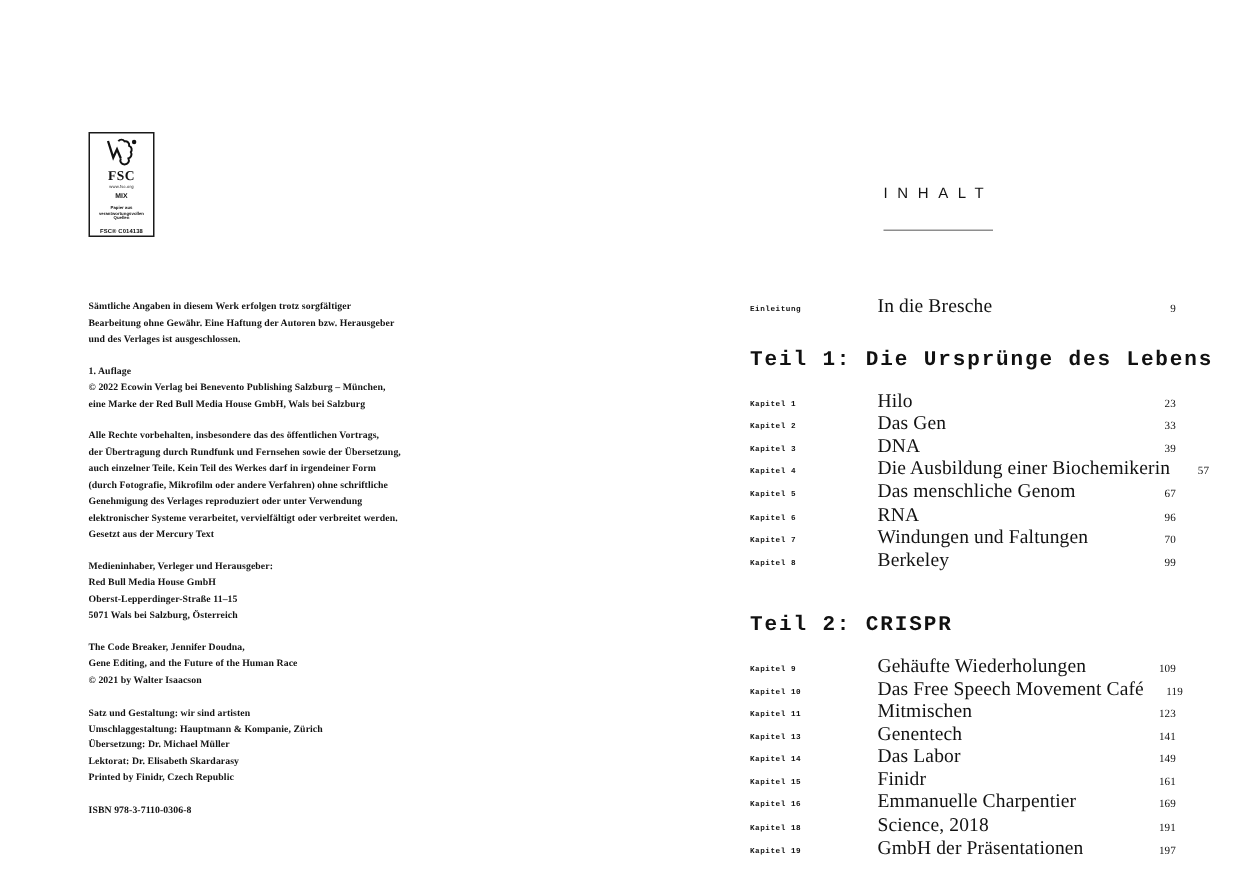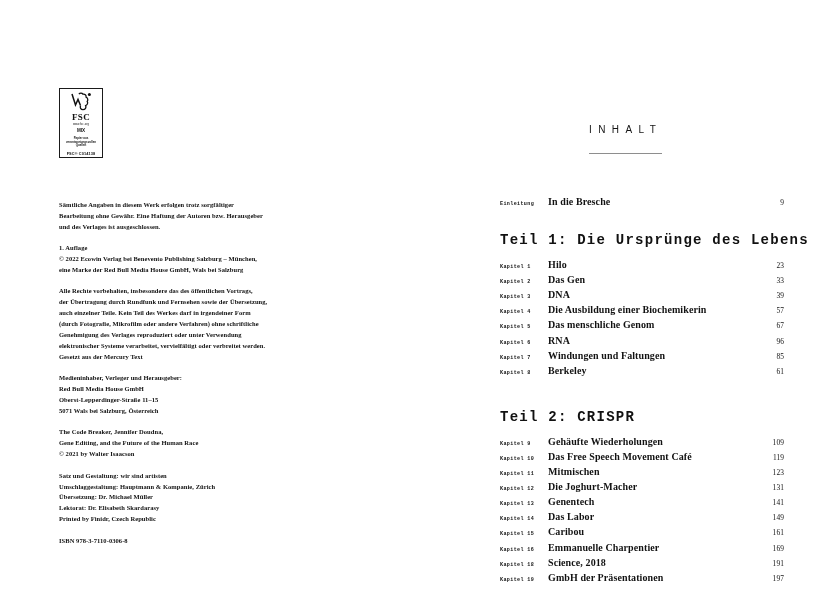--- a/index.html
+++ b/index.html
@@ -156,25 +156,26 @@
     font-size: 5.1px;
     font-weight: 700;
     letter-spacing: 0.35px;
     color: #141414;
     white-space: nowrap;
     transform: translateY(-0.5px);
   }
   .toc-row .chap-title {
     flex: 1 1 auto;
     font-family: "Liberation Serif", serif;
-    font-size: 10px;
-    font-weight: 700;
+    font-size: 13px;
+    font-weight: 400;
     color: #121212;
     white-space: nowrap;
     letter-spacing: 0.1px;
+    margin-left: 37px;
   }
   .toc-row .chap-page {
     flex: 0 0 26px;
     text-align: right;
     font-family: "Liberation Serif", serif;
     font-size: 7.4px;
     font-weight: 400;
     color: #121212;
     letter-spacing: 0.1px;
   }
@@ -309,26 +310,26 @@
         <span class="chap-page">67</span>
       </div>
       <div class="toc-row">
         <span class="num-label">Kapitel 6</span>
         <span class="chap-title">RNA</span>
         <span class="chap-page">96</span>
       </div>
       <div class="toc-row">
         <span class="num-label">Kapitel 7</span>
         <span class="chap-title">Windungen und Faltungen</span>
-        <span class="chap-page">85</span>
+        <span class="chap-page">70</span>
       </div>
       <div class="toc-row">
         <span class="num-label">Kapitel 8</span>
         <span class="chap-title">Berkeley</span>
-        <span class="chap-page">61</span>
+        <span class="chap-page">99</span>
       </div>
 
       <div class="gap-before-part2"></div>
 
       <div class="part-heading">Teil 2: CRISPR</div>
       <div class="gap-after-part-head"></div>
 
       <div class="toc-row">
         <span class="num-label">Kapitel 9</span>
         <span class="chap-title">Gehäufte Wiederholungen</span>
@@ -338,37 +339,32 @@
         <span class="num-label">Kapitel 10</span>
         <span class="chap-title">Das Free Speech Movement Café</span>
         <span class="chap-page">119</span>
       </div>
       <div class="toc-row">
         <span class="num-label">Kapitel 11</span>
         <span class="chap-title">Mitmischen</span>
         <span class="chap-page">123</span>
       </div>
       <div class="toc-row">
-        <span class="num-label">Kapitel 12</span>
-        <span class="chap-title">Die Joghurt-Macher</span>
-        <span class="chap-page">131</span>
-      </div>
-      <div class="toc-row">
         <span class="num-label">Kapitel 13</span>
         <span class="chap-title">Genentech</span>
         <span class="chap-page">141</span>
       </div>
       <div class="toc-row">
         <span class="num-label">Kapitel 14</span>
         <span class="chap-title">Das Labor</span>
         <span class="chap-page">149</span>
       </div>
       <div class="toc-row">
         <span class="num-label">Kapitel 15</span>
-        <span class="chap-title">Caribou</span>
+        <span class="chap-title">Finidr</span>
         <span class="chap-page">161</span>
       </div>
       <div class="toc-row">
         <span class="num-label">Kapitel 16</span>
         <span class="chap-title">Emmanuelle Charpentier</span>
         <span class="chap-page">169</span>
       </div>
       <div class="toc-row">
         <span class="num-label">Kapitel 18</span>
         <span class="chap-title">Science, 2018</span>

